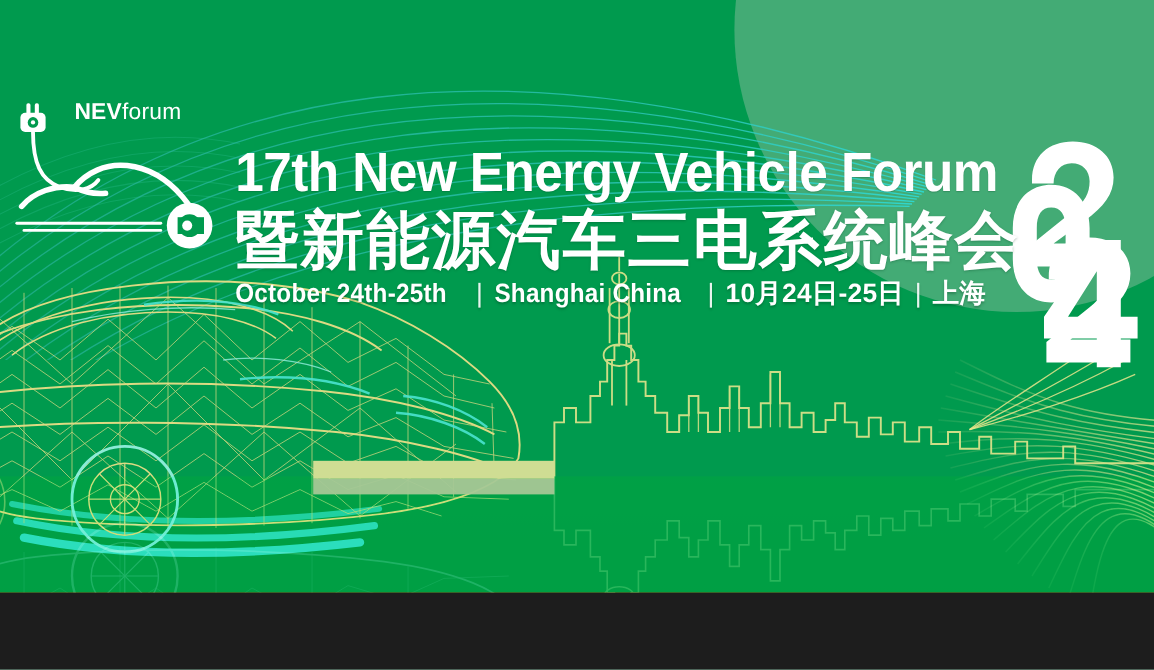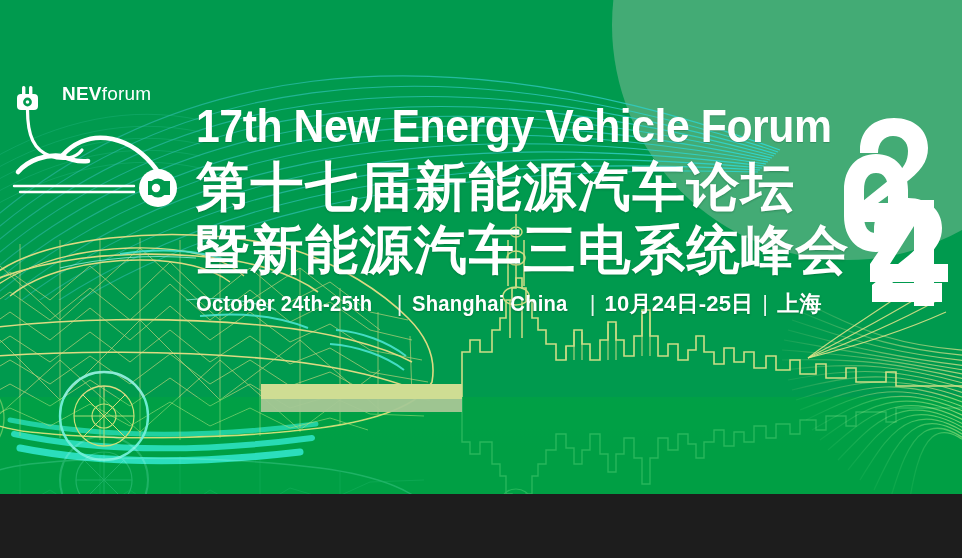--- a/index.html
+++ b/index.html
@@ -44,21 +44,21 @@
   .logo{position:absolute;left:6px;top:76px;width:182px;height:136px;}
   .logo-word{
     position:absolute;left:62px;top:83px;
     font-size:19px;color:#ffffff;letter-spacing:.2px;
     font-family:"Liberation Sans", sans-serif;
   }
   .logo-word b{font-weight:bold;}
   .logo-word span{font-weight:normal;}
 
   
-  .text-block{position:absolute;left:196px;top:100px;width:650px;}
+  .text-block{position:absolute;left:196px;top:117px;width:650px;}
 
   .title-en{
     color:#fff;font-weight:bold;
     font-size:46px;line-height:52px;
     letter-spacing:-0.5px;
     transform:scaleX(.93);transform-origin:left center;
     white-space:nowrap;
     text-shadow:0 1px 1px rgba(0,60,30,.25);
   }
 
@@ -66,21 +66,20 @@
     color:#fff;font-weight:bold;
     font-size:53px;line-height:62px;
     letter-spacing:1.5px;
     white-space:nowrap;
     text-shadow:0 1px 2px rgba(0,60,30,.3);
   }
   .title-cn1{margin-top:4px;}
   .title-cn2{margin-top:1px;}
 
   .date-line{
-    margin-top:10px;
     color:#fff;font-weight:bold;
     font-size:22px;line-height:26px;
     white-space:nowrap;
     letter-spacing:.2px;
     text-shadow:0 1px 2px rgba(0,60,30,.35);
   }
   .date-line .sep{
     font-weight:normal;opacity:.9;
     padding:0 9px;
   }
@@ -398,21 +397,20 @@
                C90,56 82,66 66,78 L40,97 L90,97 L90,116 L20,116 L20,99
                L56,70 C66,62 70,55 70,45 C70,36 64,30 55,30 C46,30 40,37 40,47 L22,47 Z" transform="translate(14,80)"></path>
 
       <path d="M66,14 L86,14 L86,78 L100,78 L100,96 L86,96 L86,120 L66,120 L66,96
                L22,96 L22,78 Z M66,78 L66,40 L42,78 Z" transform="translate(10,80)"></path>
     </g>
   </svg>
 
   <div class="text-block">
     <div class="title-en nosel">17th New Energy Vehicle Forum</div>
-    <div class="title-cn1 nosel">第十七届新能源汽车论坛</div>
     <div class="title-cn2 nosel">暨新能源汽车三电系统峰会</div>
 
     <div class="date-line nosel">
       <span class="date-seg en">October 24th-25th</span><span class="sep">|</span><span class="date-seg en">Shanghai China</span><span class="sep">|</span><span class="date-seg">10月24日-25日</span><span class="sep">|</span><span class="date-seg">上海</span>
     </div>
   </div>
 
 </div>
 
 </body></html>

